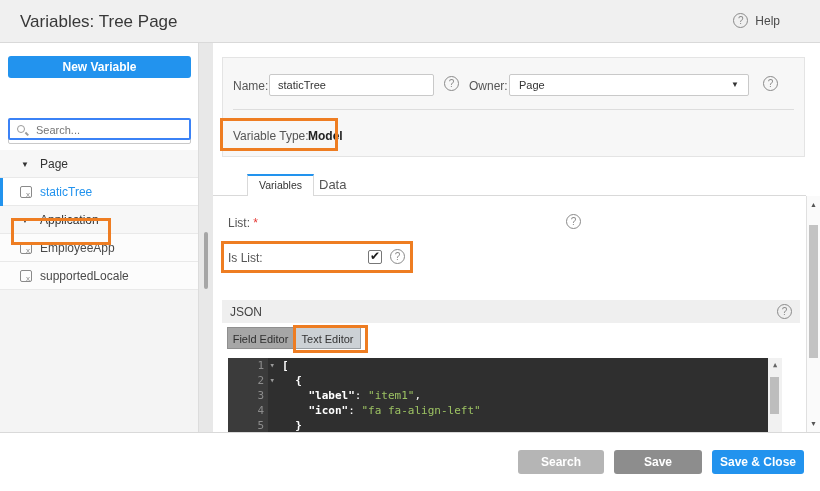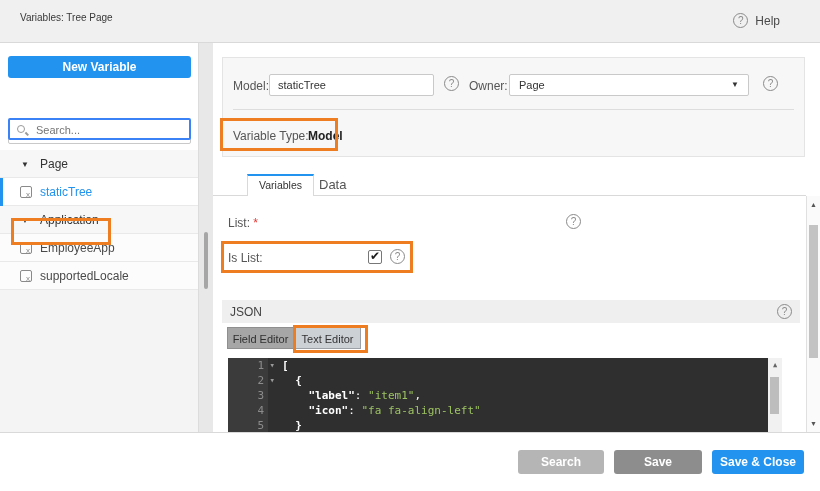--- a/index.html
+++ b/index.html
@@ -2,21 +2,21 @@
 <html><head>
 <meta charset="utf-8">
 <style>
   * { margin:0; padding:0; box-sizing:border-box; }
   html,body { width:820px; height:491px; }
   body { font-family:"Liberation Sans", sans-serif; background:#fff; position:relative; overflow:hidden; }
   .abs { position:absolute; }
 
   
   .header { left:0; top:0; width:820px; height:43px; background:#f0f0f0; border-bottom:1px solid #d9d9d9; }
-  .title { left:20px; top:12px; font-size:10px; color:#383838; }
+  .title { left:20px; top:12px; font-size:17px; color:#383838; }
   .help-wrap { right:40px; top:13px; display:flex; align-items:center; gap:7px; }
   .q-circle { width:15px; height:15px; border:1px solid #8a8a8a; border-radius:50%; color:#8a8a8a;
               font-size:10px; line-height:13px; text-align:center; display:inline-block; background:transparent; }
   .help-text { font-size:12px; color:#4a4a4a; }
 
   
   .sidebar { left:0; top:43px; width:199px; height:390px; background:#f4f4f4; border-right:1px solid #dcdcdc; }
   .side-top { position:absolute; left:0; top:0; width:198px; height:107px; background:#fff; }
   .new-var-btn { left:8px; top:13px; width:183px; height:22px; background:#2293ee; border-radius:3px;
                  color:#fff; font-size:12px; font-weight:bold; text-align:center; line-height:22px; cursor:pointer; }
@@ -163,21 +163,21 @@
   </div>
 </div>
 
 <div class="abs gutter"></div>
 <div class="abs side-scroll-thumb"></div>
 
 <div class="abs main"></div>
 
 <div class="abs form-panel">
   <span class="flabel" style="left:10px; top:21px;">
-    <span>Model:</span> <span class="req">*</span>
+    <span>Name:</span> <span class="req">*</span>
   </span>
   <input class="txt-input" value="staticTree" style="">
   <span class="q-circle" style="position:absolute; left:221px; top:18px;">?</span>
 
   <span class="flabel" style="left:246px; top:21px;">
     <span>Owner:</span> <span class="req">*</span>
   </span>
   <div class="owner-select">
     <span>Page</span>
     <span class="caret">▼</span>

